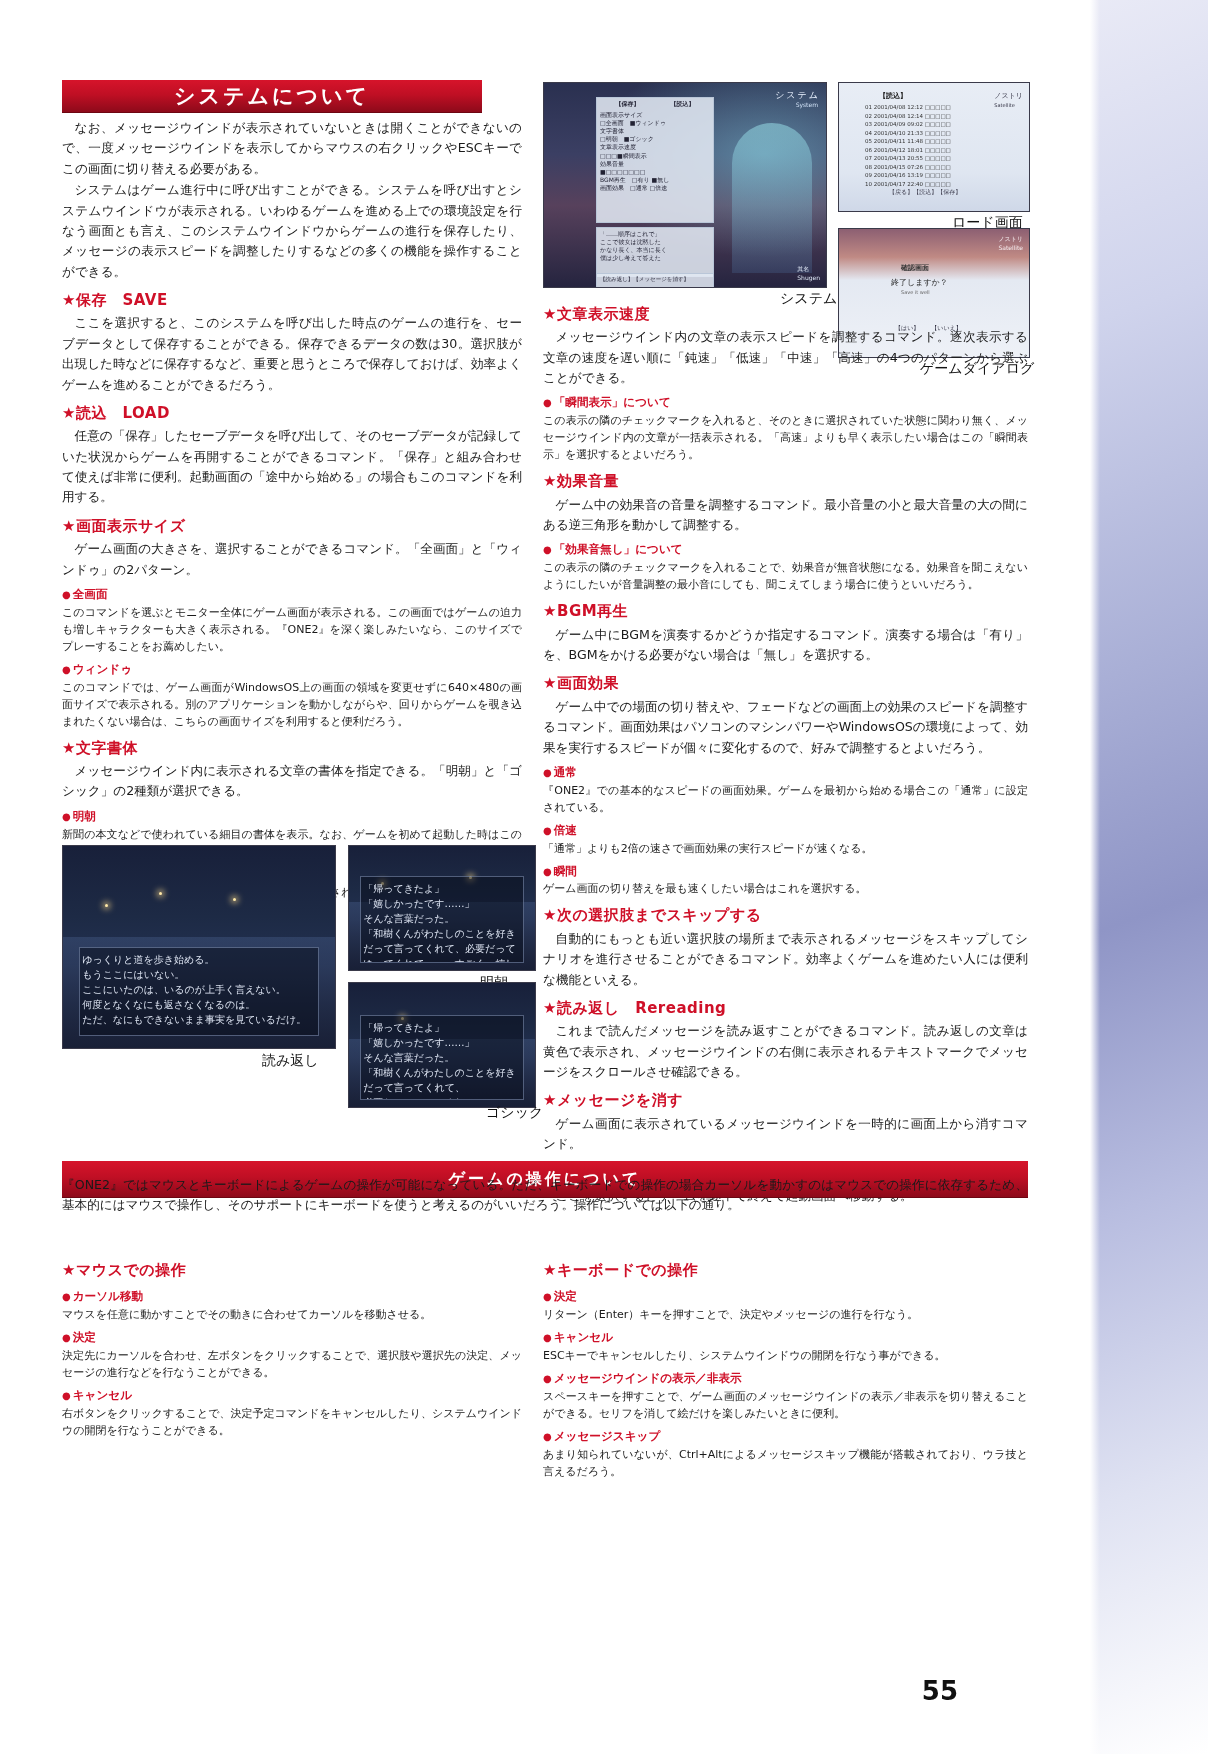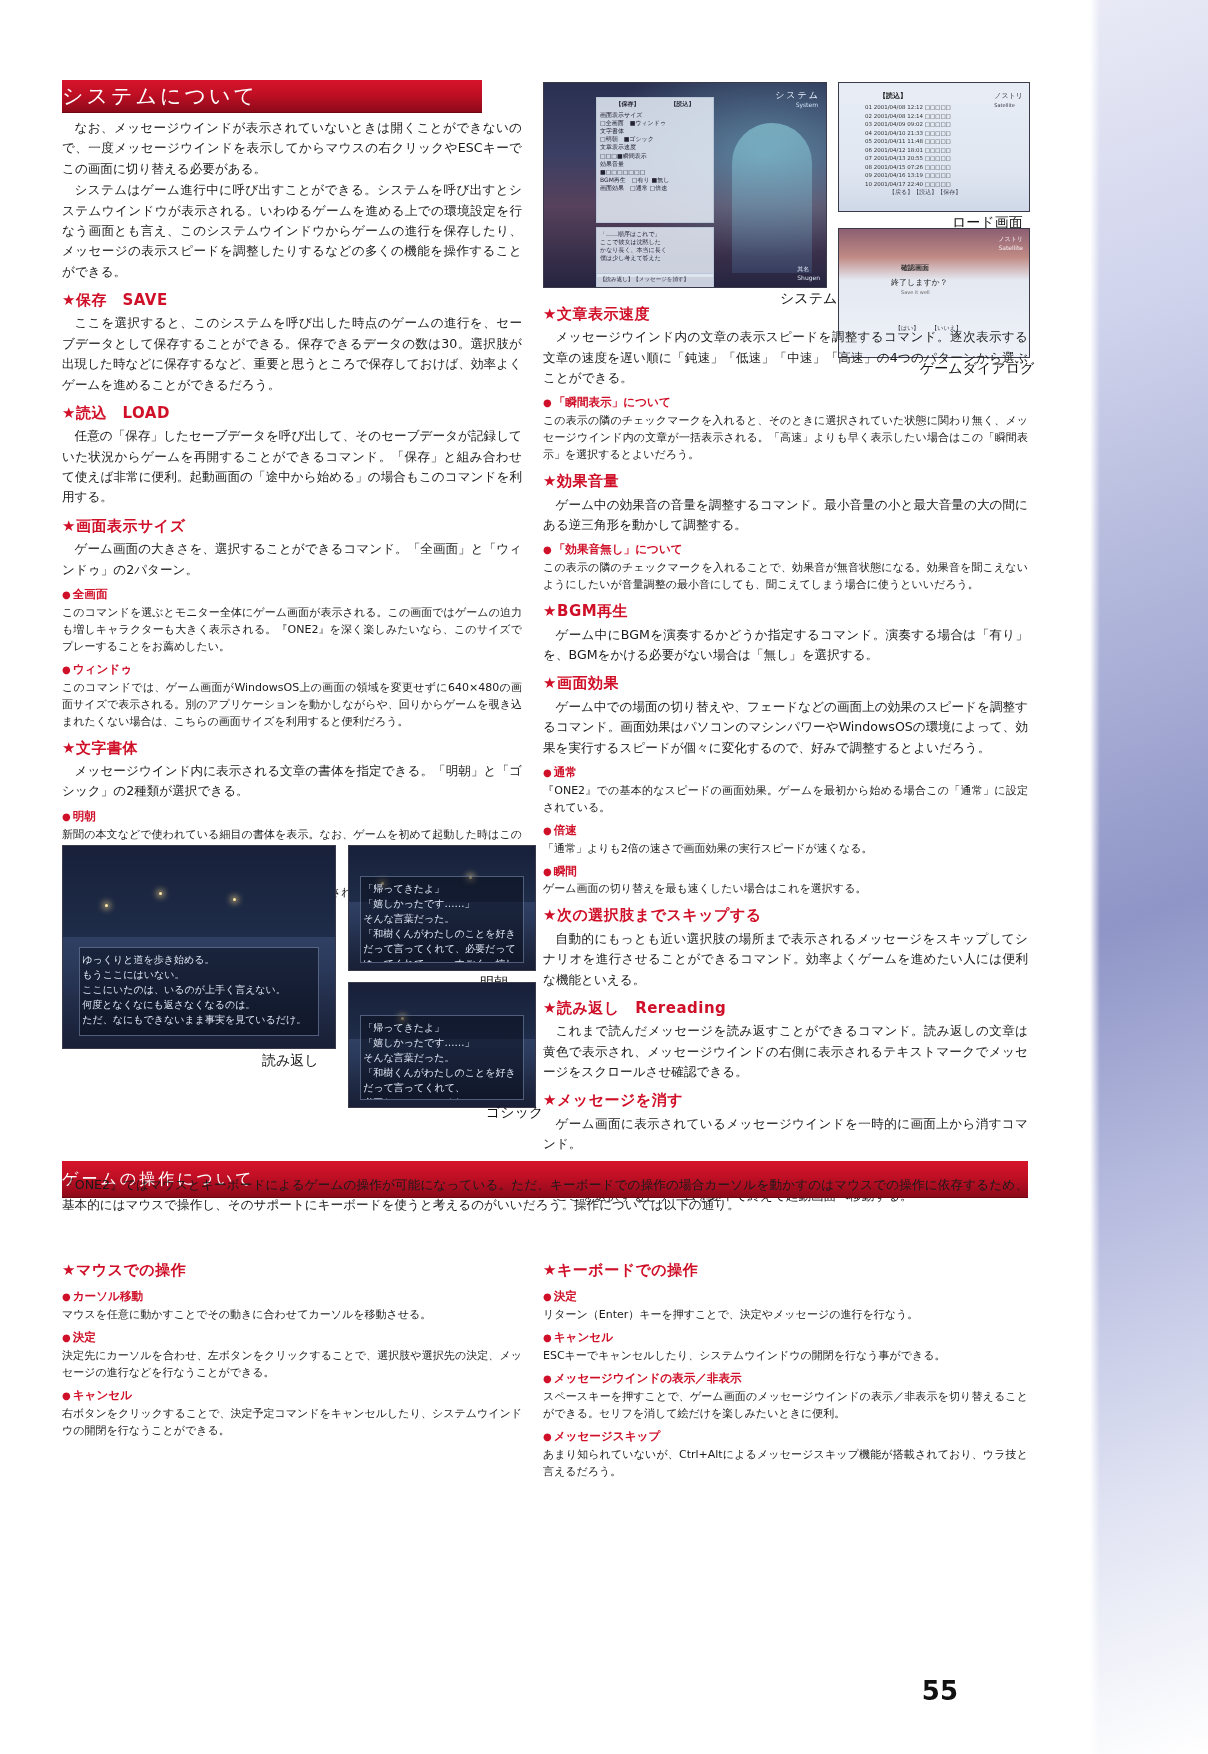--- a/index.html
+++ b/index.html
@@ -18,22 +18,22 @@
   .right-bar:after{
     content:"";position:absolute;left:0;top:0;width:10px;height:100%;
     background:linear-gradient(to right,#ffffff,rgba(255,255,255,0));
   }
   .page{position:absolute;left:0;top:0;width:1090px;height:1754px;}
 
   
   .banner{
     position:absolute;
     background:linear-gradient(to bottom,#d6142b 0%,#c00f24 45%,#8d0a1a 100%);
-    color:#fff;text-align:left;
-    font-weight:normal;letter-spacing:3px;
+    color:#fff;text-align:center;
+    font-weight:bold;letter-spacing:3px;
     box-shadow:0 1px 0 #6d0612;
   }
   #banner-system{left:62px;top:80px;width:420px;height:32px;line-height:32px;font-size:21px;}
   #banner-operation{left:62px;top:1125px;width:966px;height:36px;line-height:36px;font-size:16px;margin-top:36px;}
 
   
   .col{position:absolute;font-size:12.6px;line-height:1.62;color:#1a1a1a;text-align:justify;}
   .colL{left:62px;width:460px;}
   .colR{left:543px;width:485px;}
   p{margin:0 0 1px 0;}

